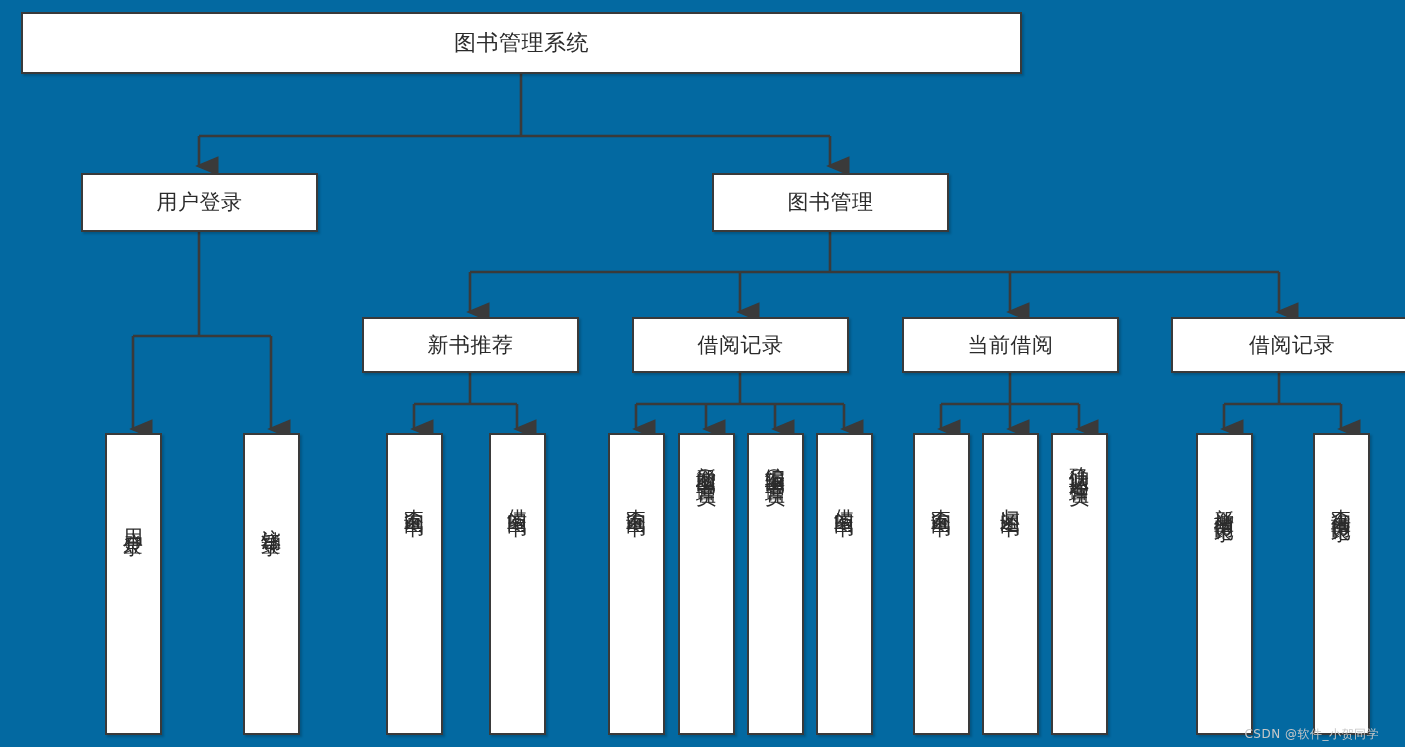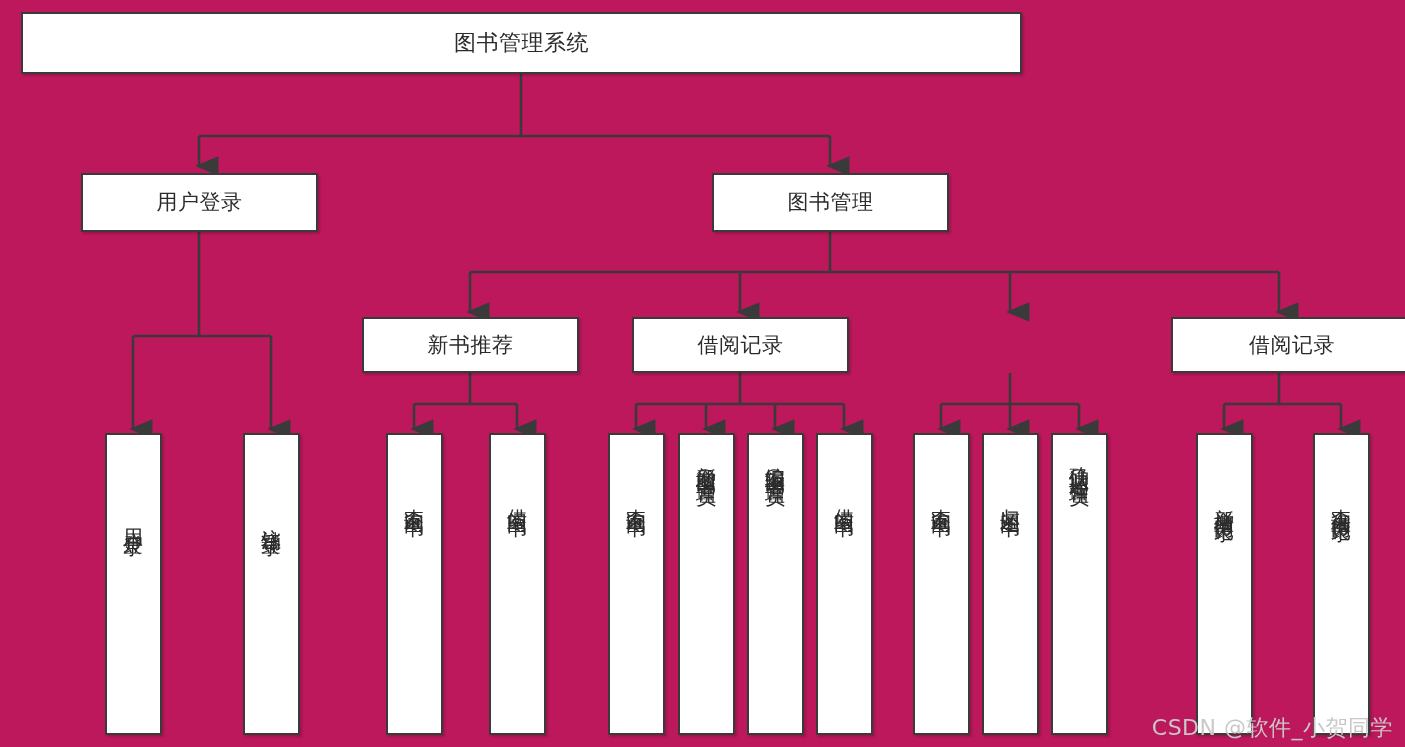--- a/index.html
+++ b/index.html
@@ -7,21 +7,21 @@
     padding: 0;
     background: #ffffff;
   }
   body {
     font-family: "DejaVu Sans", "Liberation Sans", sans-serif;
   }
   #canvas {
     position: relative;
     width: 1405px;
     height: 747px;
-    background: #be185d;
+    background: #0369a1;
     overflow: hidden;
   }
   #edges {
     position: absolute;
     left: 0;
     top: 0;
     width: 1405px;
     height: 747px;
     pointer-events: none;
   }
@@ -62,23 +62,23 @@
     margin-top: 52px;
   }
   .node.vertical.topish .label {
     margin-top: 10px;
   }
   .node.root .label {
     font-size: 22px;
   }
   #watermark {
     position: absolute;
-    right: 12px;
+    right: 26px;
     bottom: 4px;
-    font-size: 22px;
+    font-size: 12px;
     color: #c8c8c8;
     letter-spacing: 0.5px;
     white-space: nowrap;
   }
 </style>
 </head>
 <body>
 
 <div id="canvas">
 
@@ -142,20 +142,23 @@
   <div class="node" style="left:712px; top:173px; width:237px; height:59px;">
     <span class="label">图书管理</span>
   </div>
 
   <div class="node" style="left:362px; top:317px; width:217px; height:56px;">
     <span class="label">新书推荐</span>
   </div>
   <div class="node" style="left:632px; top:317px; width:217px; height:56px;">
     <span class="label">借阅记录</span>
   </div>
+  <div class="node" style="left:902px; top:317px; width:217px; height:56px;">
+    <span class="label">当前借阅</span>
+  </div>
   <div class="node" style="left:1171px; top:317px; width:242px; height:56px;">
     <span class="label">借阅记录</span>
   </div>
 
   <div class="node vertical mid" style="left:105px; top:433px; width:57px; height:302px;">
     <span class="label">用户登录</span>
   </div>
   <div class="node vertical mid" style="left:243px; top:433px; width:57px; height:302px;">
     <span class="label">注销登录</span>
   </div>

